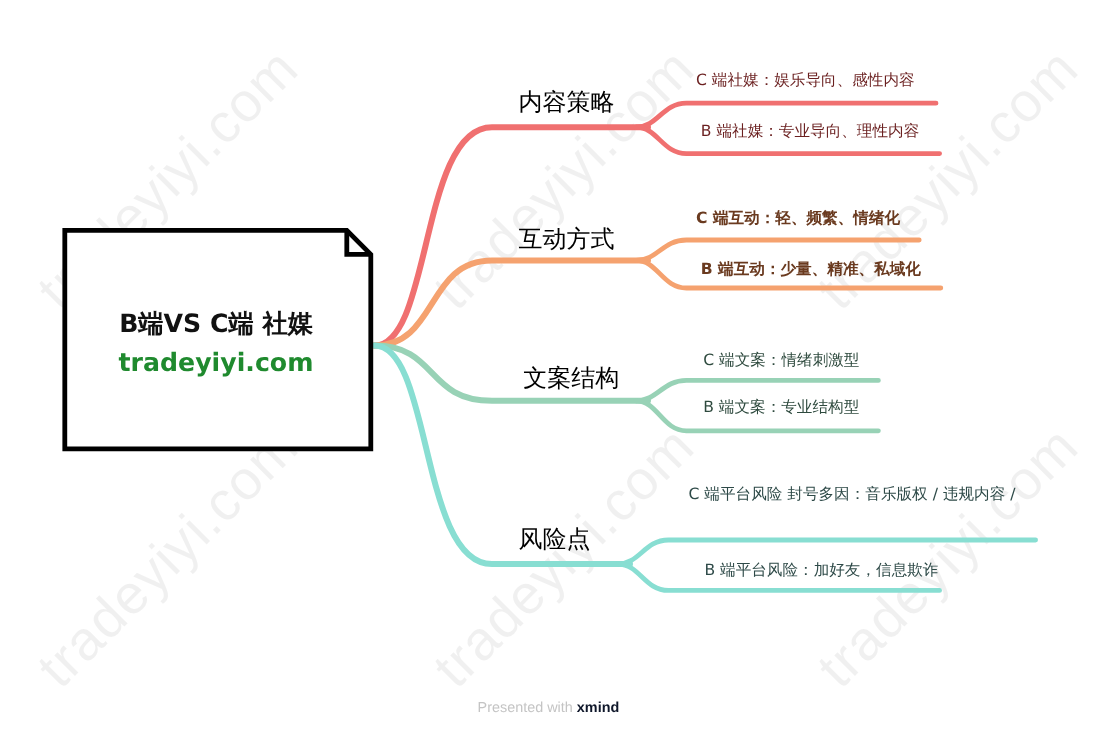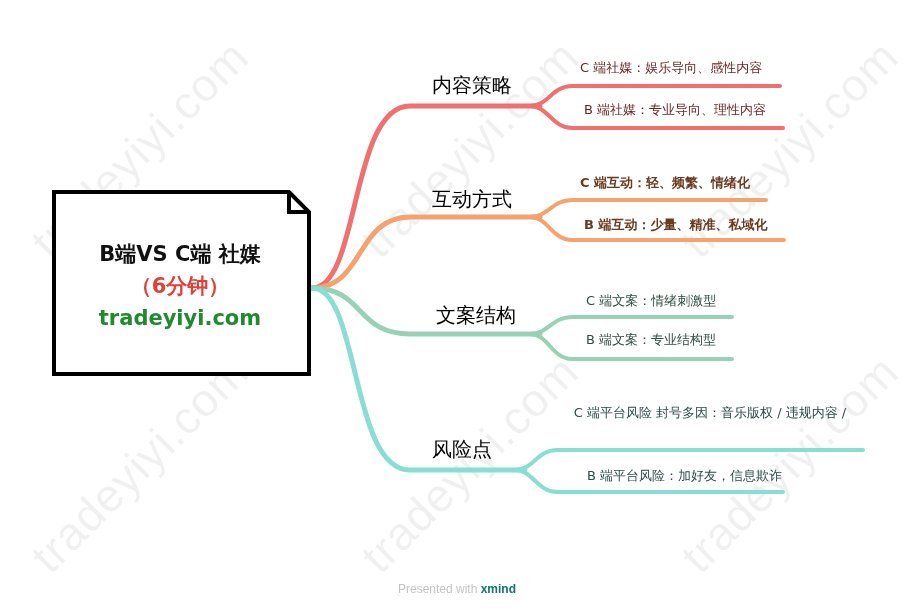--- a/index.html
+++ b/index.html
@@ -15,21 +15,21 @@
   .root-line { font-family:"DejaVu Sans",sans-serif; font-weight:bold; font-size:21px; line-height:32px; color:#111; text-align:center; }
   .root-line.red { color:#E0403A; }
   .root-line.green { color:#1F8A2E; }
   .branch-label { position:absolute; font-size:20px; color:#000000; white-space:nowrap; }
   .leaf { position:absolute; font-size:13px; white-space:nowrap; text-align:center; line-height:20px; }
   .leaf.red { color:#6A1F1F; }
   .leaf.orange { color:#6A3A1F;font-weight:bold; }
   .leaf.green { color:#2E4A3E; }
   .leaf.teal { color:#2E4A48; }
   .footer { position:absolute; left:0; width:914px; top:582px; text-align:center; font-size:12px; color:#C4C4C4; font-family:"Liberation Sans",sans-serif; }
-  .footer b { color:#0f766e; }
+  .footer b { color:#0f172a; }
 </style>
 </head>
 <body>
 
 <div class="watermark" style="left:20px; top:230px;">tradeyiyi.com</div>
 <div class="watermark" style="left:350px; top:230px;">tradeyiyi.com</div>
 <div class="watermark" style="left:670px; top:230px;">tradeyiyi.com</div>
 <div class="watermark" style="left:20px; top:545px;">tradeyiyi.com</div>
 <div class="watermark" style="left:350px; top:545px;">tradeyiyi.com</div>
 <div class="watermark" style="left:670px; top:545px;">tradeyiyi.com</div>
@@ -54,21 +54,20 @@
     <path d="M515,470 C533,470 537,492 557,492 L783,492" stroke="#88DED2" stroke-width="4"></path>
   </g>
 
   <path d="M54,192 L289,192 L309,212 L309,374 L54,374 Z" fill="#ffffff" stroke="#000" stroke-width="4" stroke-linejoin="miter"></path>
   <path d="M289,192 L289,212 L309,212" fill="none" stroke="#000" stroke-width="4"></path>
 </svg>
 
 <div class="root">
   <div class="root-text">
     <div class="root-line">B端VS C端 社媒</div>
-    <div class="root-line red">（6分钟）</div>
     <div class="root-line green">tradeyiyi.com</div>
   </div>
 </div>
 
 <div class="branch-label" style="left:432px; top:72px;">内容策略</div>
 <div class="branch-label" style="left:432px; top:186px;">互动方式</div>
 <div class="branch-label" style="left:436px; top:302px;">文案结构</div>
 <div class="branch-label" style="left:432px; top:436px;">风险点</div>
 
 <div class="leaf red" style="left:580px; top:58px;">C 端社媒：娱乐导向、感性内容</div>

